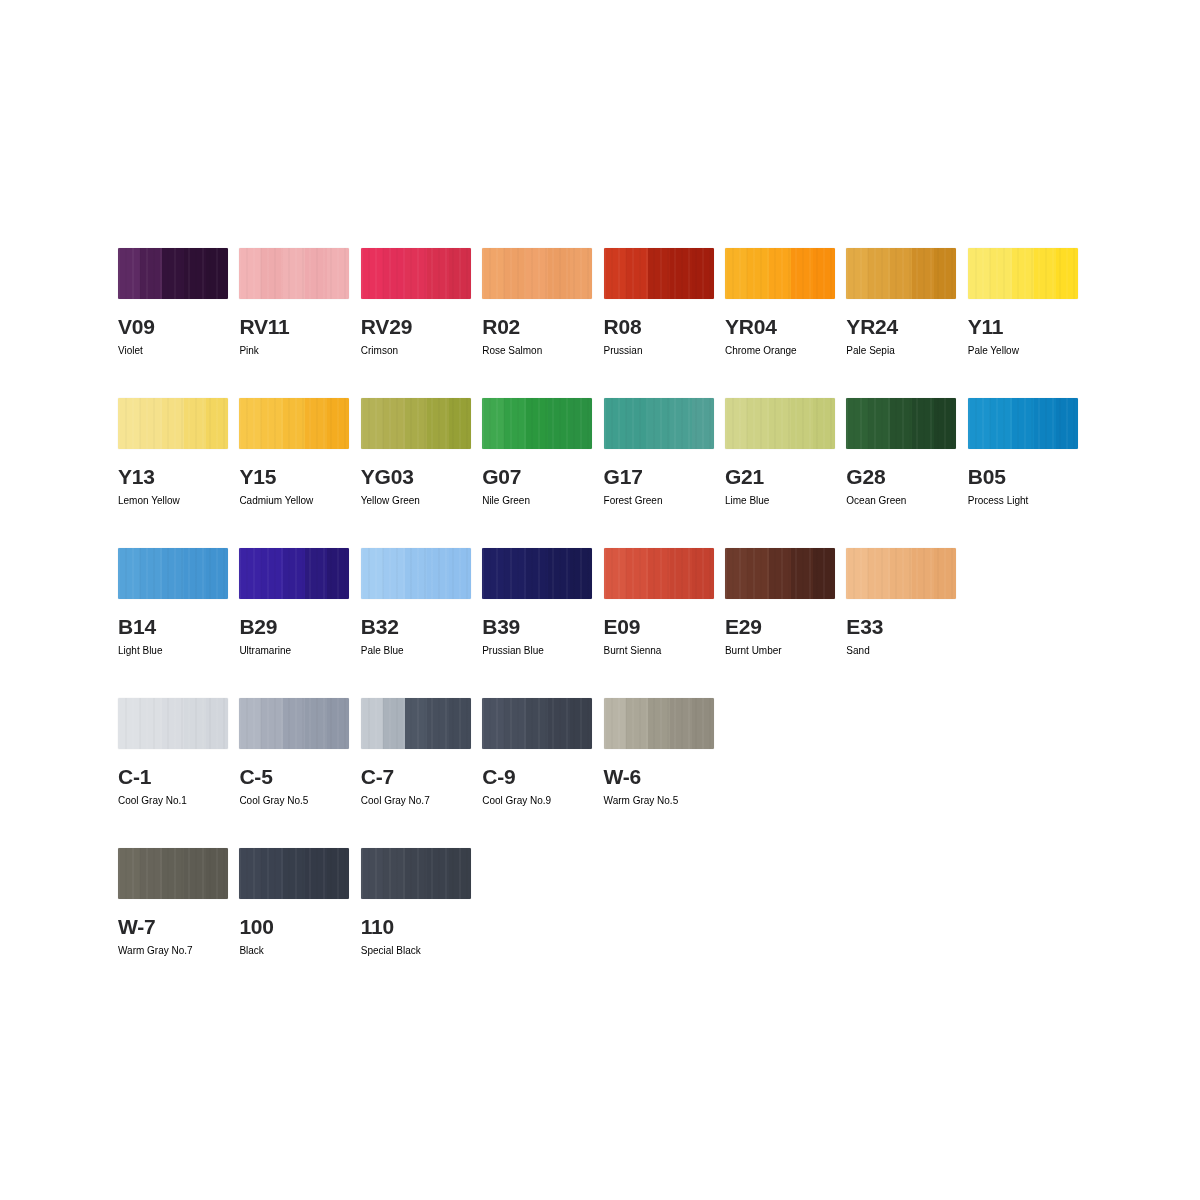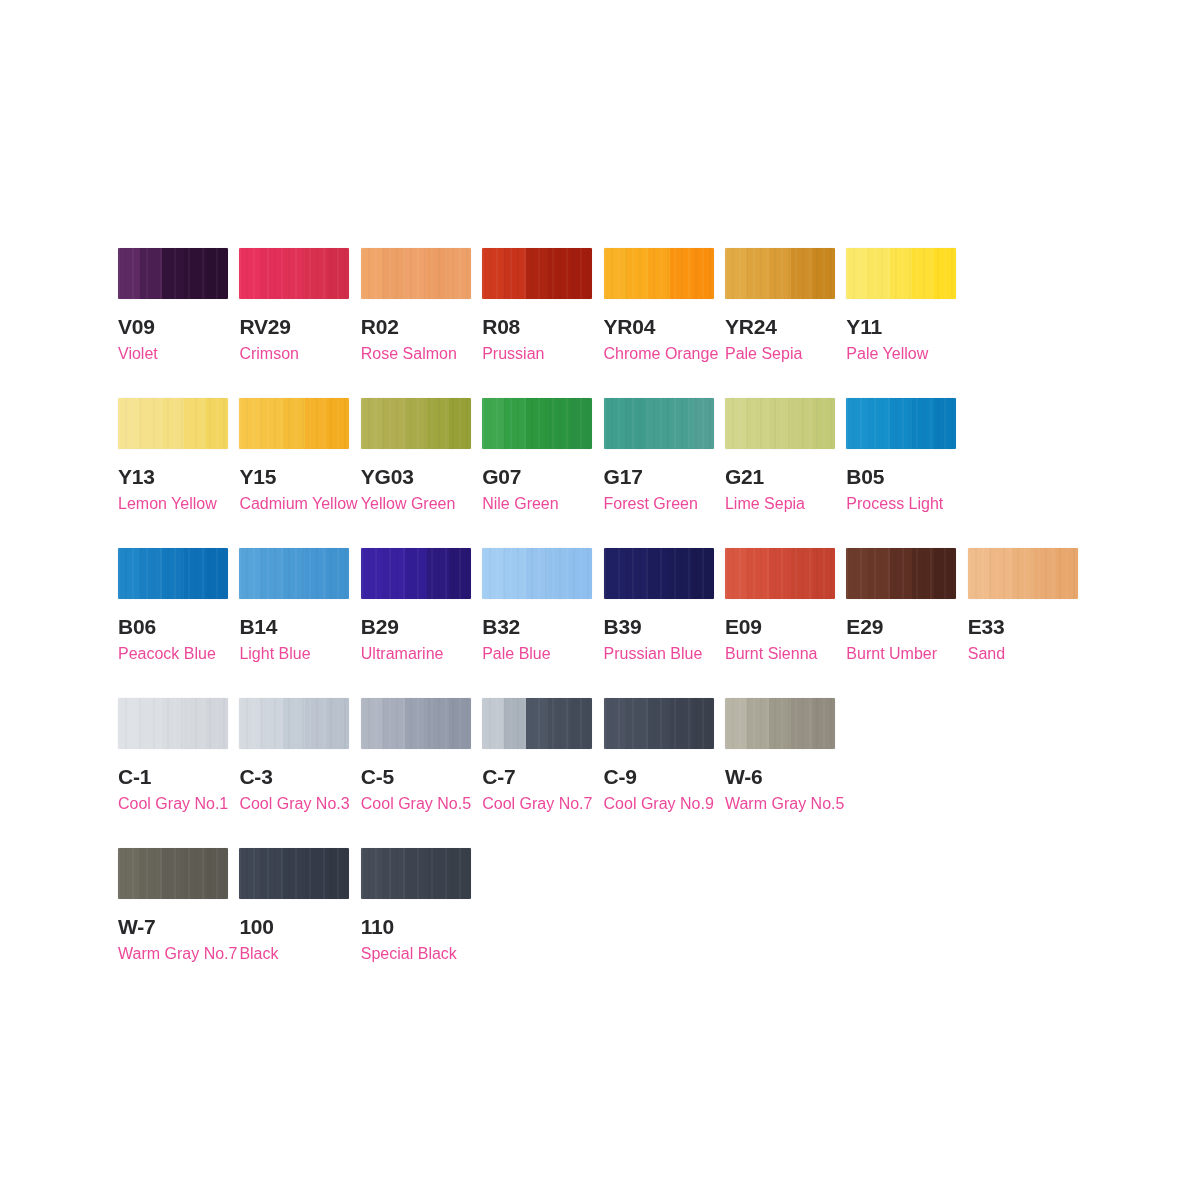--- a/index.html
+++ b/index.html
@@ -78,40 +78,45 @@
     font-size: 21px;
     font-weight: bold;
     color: #28282a;
     letter-spacing: -0.2px;
     margin-top: 17px;
     line-height: 1;
     white-space: nowrap;
   }
 
   .swatch-name {
-    font-size: 16px;
+    font-size: 10px;
     font-weight: normal;
-    color: #ec4899;
+    color: #000000;
     margin-top: 9px;
     line-height: 1;
     white-space: nowrap;
   }
 </style>
 </head>
 <body>
 
 <div id="chart-sheet">
   <div id="swatch-grid">
       <div class="swatch-row">
         <div class="swatch-cell">
           <div class="swatch-chip" style="background: linear-gradient(90deg, rgb(93, 42, 99) 0%, rgb(93, 42, 99) 20%, rgb(76, 31, 82) 20%, rgb(76, 31, 82) 40%, rgb(51, 18, 58) 40%, rgb(51, 18, 58) 60%, rgb(46, 16, 52) 60%, rgb(46, 16, 52) 80%, rgb(43, 15, 49) 80%, rgb(43, 15, 49) 100%);"></div>
           <div class="swatch-code">V09</div>
           <div class="swatch-name">Violet</div>
         </div>
         <div class="swatch-cell">
+          <div class="swatch-chip" style="background: linear-gradient(90deg, rgb(242, 179, 181) 0%, rgb(242, 179, 181) 20%, rgb(238, 171, 173) 20%, rgb(238, 171, 173) 40%, rgb(240, 178, 180) 40%, rgb(240, 178, 180) 60%, rgb(238, 170, 174) 60%, rgb(238, 170, 174) 80%, rgb(240, 176, 179) 80%, rgb(240, 176, 179) 100%);"></div>
+          <div class="swatch-code">RV11</div>
+          <div class="swatch-name">Pink</div>
+        </div>
+        <div class="swatch-cell">
           <div class="swatch-chip" style="background: linear-gradient(90deg, rgb(232, 49, 92) 0%, rgb(232, 49, 92) 20%, rgb(226, 47, 89) 20%, rgb(226, 47, 89) 40%, rgb(224, 50, 87) 40%, rgb(224, 50, 87) 60%, rgb(216, 48, 79) 60%, rgb(216, 48, 79) 80%, rgb(210, 46, 74) 80%, rgb(210, 46, 74) 100%);"></div>
           <div class="swatch-code">RV29</div>
           <div class="swatch-name">Crimson</div>
         </div>
         <div class="swatch-cell">
           <div class="swatch-chip" style="background: linear-gradient(90deg, rgb(240, 165, 105) 0%, rgb(240, 165, 105) 20%, rgb(237, 160, 102) 20%, rgb(237, 160, 102) 40%, rgb(239, 162, 107) 40%, rgb(239, 162, 107) 60%, rgb(235, 157, 99) 60%, rgb(235, 157, 99) 80%, rgb(237, 161, 104) 80%, rgb(237, 161, 104) 100%);"></div>
           <div class="swatch-code">R02</div>
           <div class="swatch-name">Rose Salmon</div>
         </div>
         <div class="swatch-cell">
@@ -157,35 +162,35 @@
           <div class="swatch-name">Nile Green</div>
         </div>
         <div class="swatch-cell">
           <div class="swatch-chip" style="background: linear-gradient(90deg, rgb(63, 158, 142) 0%, rgb(63, 158, 142) 20%, rgb(63, 156, 141) 20%, rgb(63, 156, 141) 40%, rgb(69, 158, 144) 40%, rgb(69, 158, 144) 60%, rgb(74, 159, 147) 60%, rgb(74, 159, 147) 80%, rgb(81, 159, 149) 80%, rgb(81, 159, 149) 100%);"></div>
           <div class="swatch-code">G17</div>
           <div class="swatch-name">Forest Green</div>
         </div>
         <div class="swatch-cell">
           <div class="swatch-chip" style="background: linear-gradient(90deg, rgb(210, 213, 140) 0%, rgb(210, 213, 140) 20%, rgb(206, 210, 134) 20%, rgb(206, 210, 134) 40%, rgb(203, 208, 130) 40%, rgb(203, 208, 130) 60%, rgb(199, 205, 124) 60%, rgb(199, 205, 124) 80%, rgb(195, 202, 119) 80%, rgb(195, 202, 119) 100%);"></div>
           <div class="swatch-code">G21</div>
-          <div class="swatch-name">Lime Sepia</div>
+          <div class="swatch-name">Lime Blue</div>
+        </div>
+        <div class="swatch-cell">
+          <div class="swatch-chip" style="background: linear-gradient(90deg, rgb(47, 98, 54) 0%, rgb(47, 98, 54) 20%, rgb(44, 92, 51) 20%, rgb(44, 92, 51) 40%, rgb(39, 81, 45) 40%, rgb(39, 81, 45) 60%, rgb(34, 72, 41) 60%, rgb(34, 72, 41) 80%, rgb(31, 65, 37) 80%, rgb(31, 65, 37) 100%);"></div>
+          <div class="swatch-code">G28</div>
+          <div class="swatch-name">Ocean Green</div>
         </div>
         <div class="swatch-cell">
           <div class="swatch-chip" style="background: linear-gradient(90deg, rgb(26, 147, 205) 0%, rgb(26, 147, 205) 20%, rgb(22, 144, 202) 20%, rgb(22, 144, 202) 40%, rgb(17, 137, 198) 40%, rgb(17, 137, 198) 60%, rgb(13, 130, 192) 60%, rgb(13, 130, 192) 80%, rgb(10, 124, 187) 80%, rgb(10, 124, 187) 100%);"></div>
           <div class="swatch-code">B05</div>
           <div class="swatch-name">Process Light</div>
         </div>
       </div>
       <div class="swatch-row">
         <div class="swatch-cell">
-          <div class="swatch-chip" style="background: linear-gradient(90deg, rgb(31, 134, 199) 0%, rgb(31, 134, 199) 20%, rgb(26, 127, 194) 20%, rgb(26, 127, 194) 40%, rgb(19, 120, 189) 40%, rgb(19, 120, 189) 60%, rgb(14, 112, 183) 60%, rgb(14, 112, 183) 80%, rgb(12, 108, 179) 80%, rgb(12, 108, 179) 100%);"></div>
-          <div class="swatch-code">B06</div>
-          <div class="swatch-name">Peacock Blue</div>
-        </div>
-        <div class="swatch-cell">
           <div class="swatch-chip" style="background: linear-gradient(90deg, rgb(85, 163, 217) 0%, rgb(85, 163, 217) 20%, rgb(79, 158, 214) 20%, rgb(79, 158, 214) 40%, rgb(74, 154, 212) 40%, rgb(74, 154, 212) 60%, rgb(69, 150, 210) 60%, rgb(69, 150, 210) 80%, rgb(65, 147, 208) 80%, rgb(65, 147, 208) 100%);"></div>
           <div class="swatch-code">B14</div>
           <div class="swatch-name">Light Blue</div>
         </div>
         <div class="swatch-cell">
           <div class="swatch-chip" style="background: linear-gradient(90deg, rgb(59, 34, 164) 0%, rgb(59, 34, 164) 20%, rgb(56, 32, 159) 20%, rgb(56, 32, 159) 40%, rgb(51, 29, 148) 40%, rgb(51, 29, 148) 60%, rgb(44, 26, 127) 60%, rgb(44, 26, 127) 80%, rgb(39, 22, 114) 80%, rgb(39, 22, 114) 100%);"></div>
           <div class="swatch-code">B29</div>
           <div class="swatch-name">Ultramarine</div>
         </div>
         <div class="swatch-cell">
@@ -214,25 +219,20 @@
           <div class="swatch-name">Sand</div>
         </div>
       </div>
       <div class="swatch-row">
         <div class="swatch-cell">
           <div class="swatch-chip" style="background: linear-gradient(90deg, rgb(222, 225, 229) 0%, rgb(222, 225, 229) 20%, rgb(220, 223, 227) 20%, rgb(220, 223, 227) 40%, rgb(217, 220, 225) 40%, rgb(217, 220, 225) 60%, rgb(213, 217, 222) 60%, rgb(213, 217, 222) 80%, rgb(210, 214, 220) 80%, rgb(210, 214, 220) 100%);"></div>
           <div class="swatch-code">C-1</div>
           <div class="swatch-name">Cool Gray No.1</div>
         </div>
         <div class="swatch-cell">
-          <div class="swatch-chip" style="background: linear-gradient(90deg, rgb(213, 218, 225) 0%, rgb(213, 218, 225) 20%, rgb(207, 213, 221) 20%, rgb(207, 213, 221) 40%, rgb(196, 204, 214) 40%, rgb(196, 204, 214) 60%, rgb(189, 197, 208) 60%, rgb(189, 197, 208) 80%, rgb(184, 193, 204) 80%, rgb(184, 193, 204) 100%);"></div>
-          <div class="swatch-code">C-3</div>
-          <div class="swatch-name">Cool Gray No.3</div>
-        </div>
-        <div class="swatch-cell">
           <div class="swatch-chip" style="background: linear-gradient(90deg, rgb(176, 182, 194) 0%, rgb(176, 182, 194) 20%, rgb(167, 173, 186) 20%, rgb(167, 173, 186) 40%, rgb(155, 162, 177) 40%, rgb(155, 162, 177) 60%, rgb(148, 156, 171) 60%, rgb(148, 156, 171) 80%, rgb(143, 151, 167) 80%, rgb(143, 151, 167) 100%);"></div>
           <div class="swatch-code">C-5</div>
           <div class="swatch-name">Cool Gray No.5</div>
         </div>
         <div class="swatch-cell">
           <div class="swatch-chip" style="background: linear-gradient(90deg, rgb(195, 201, 208) 0%, rgb(195, 201, 208) 20%, rgb(170, 178, 187) 20%, rgb(170, 178, 187) 40%, rgb(78, 87, 101) 40%, rgb(78, 87, 101) 60%, rgb(71, 79, 93) 60%, rgb(71, 79, 93) 80%, rgb(67, 75, 89) 80%, rgb(67, 75, 89) 100%);"></div>
           <div class="swatch-code">C-7</div>
           <div class="swatch-name">Cool Gray No.7</div>
         </div>
         <div class="swatch-cell">

